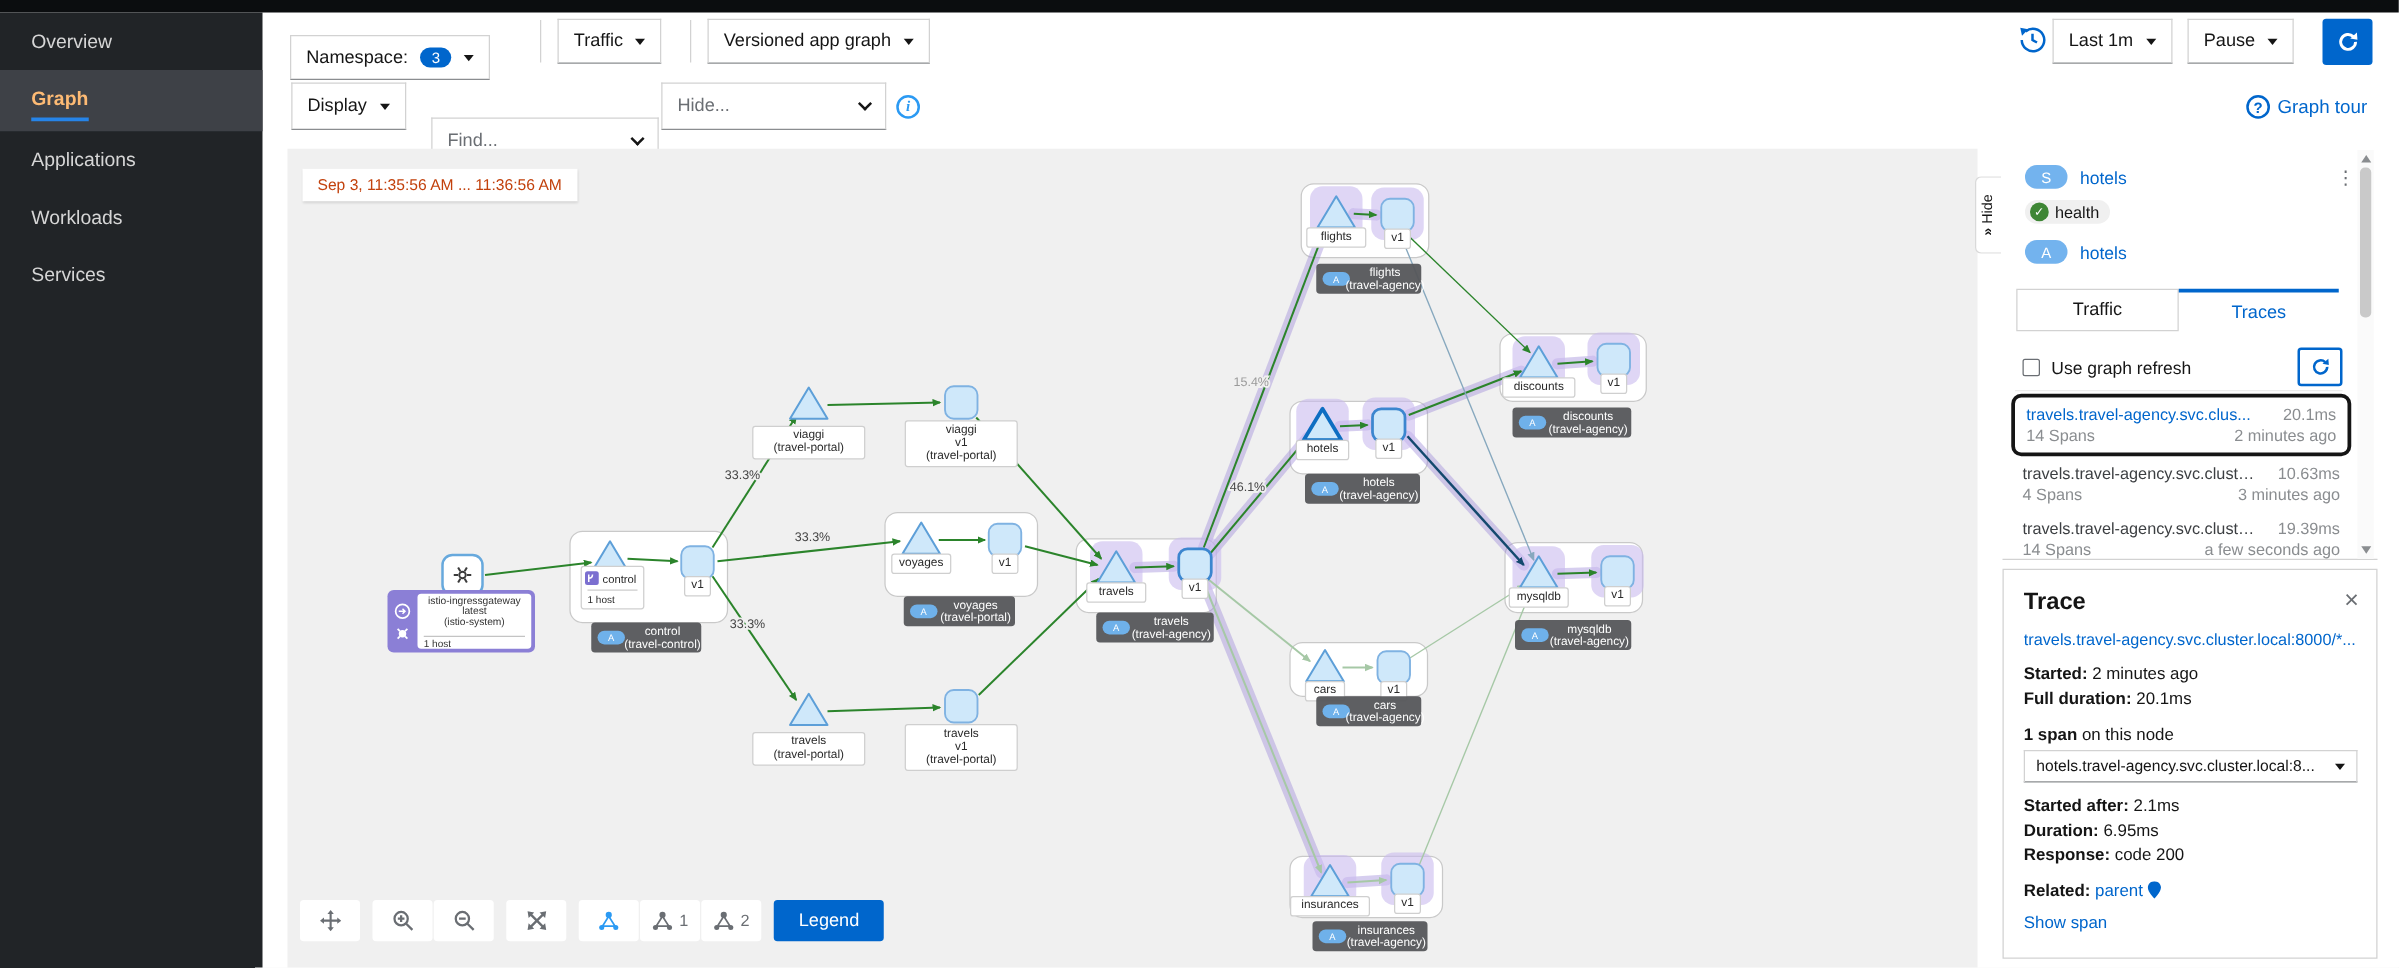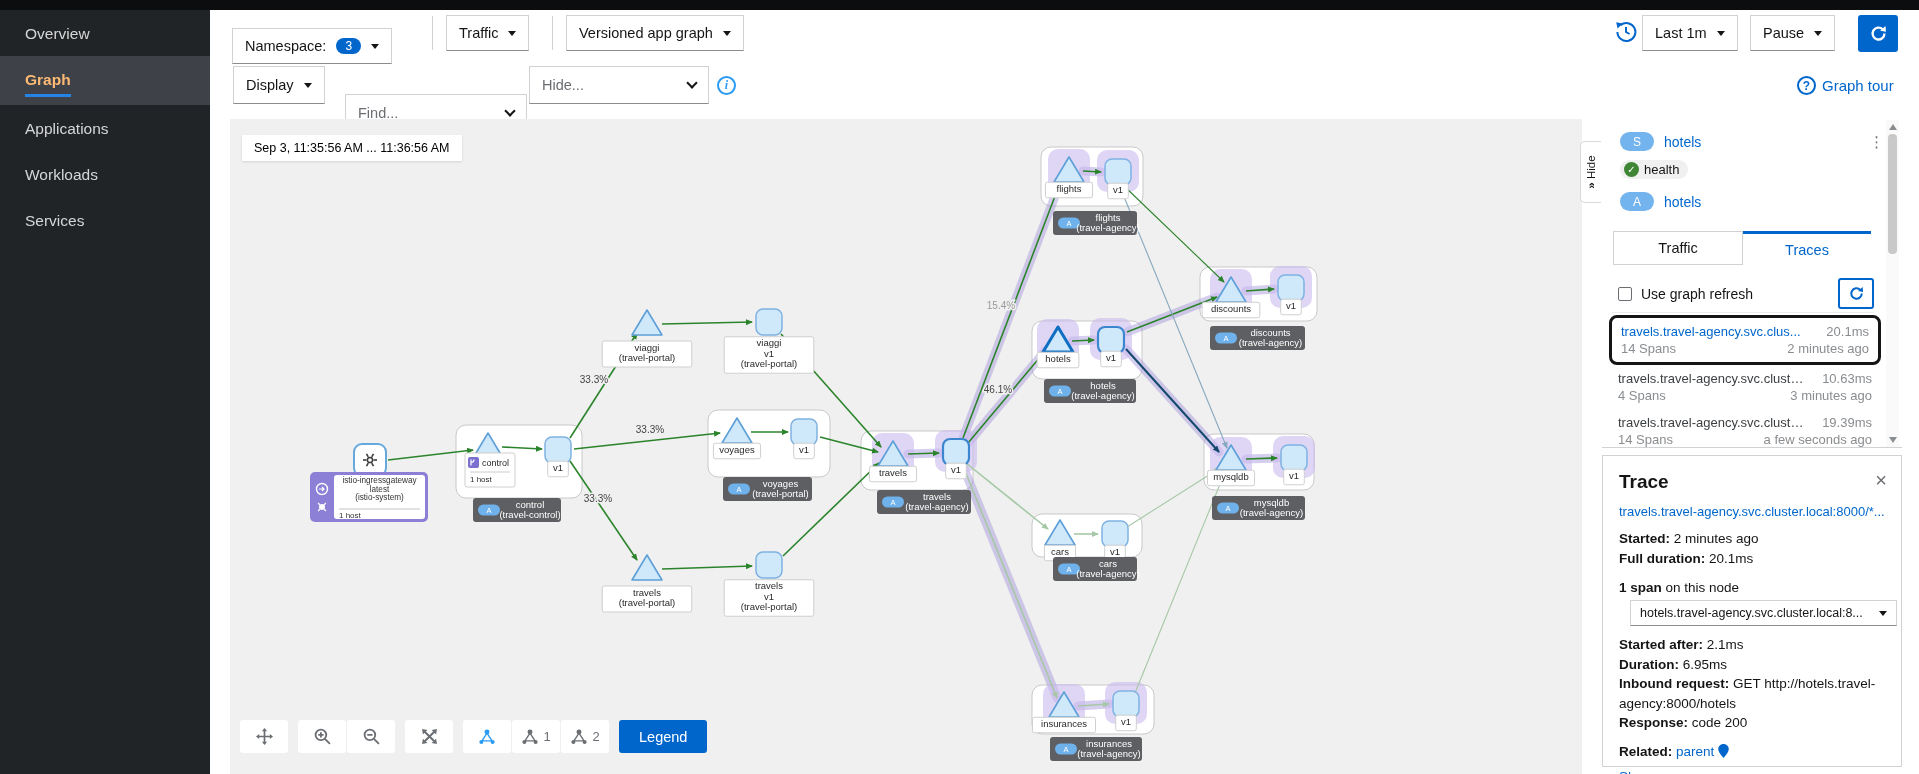--- a/index.html
+++ b/index.html
@@ -34,21 +34,21 @@
   .q-i { border:2px solid #0066cc; color:#0066cc; }
   #refresh-btn { position:absolute; left:1858px; top:15px; width:40px; height:37px; background:#0066cc;
     border:none; border-radius:3px; display:flex; align-items:center; justify-content:center; cursor:pointer; }
   #graph-tour { position:absolute; left:1797px; top:76px; display:flex; gap:6px; align-items:center;
     color:#0066cc; font-size:15px; cursor:pointer; }
 
   
   #graph-area { position:absolute; left:230px; top:119px; width:1352px; height:655px; background:#f0f0f0; }
   #gsvg { position:absolute; left:0; top:0; }
   #timestamp { position:absolute; left:12px; top:16px; background:#fff; border-radius:0;
-    box-shadow:0 1px 2px rgba(0,0,0,0.12); padding:6px 12px; font-size:12.5px; color:#000000; }
+    box-shadow:0 1px 2px rgba(0,0,0,0.12); padding:6px 12px; font-size:12.5px; color:#c2410c; }
 
   
   #bottom-bar { position:absolute; left:10px; top:601px; display:flex; align-items:center; gap:10px; }
   .tb-group { display:flex; gap:1px; }
   .tb-btn { width:48px; height:33px; background:#fff; border:none; border-radius:3px; display:flex;
     align-items:center; justify-content:center; gap:4px; cursor:pointer; color:#6a6e73; font-size:13px; }
   #legend-btn { height:33px; padding:0 20px; background:#0066cc; color:#fff; border:none; border-radius:3px;
     font-size:14.5px; cursor:pointer; font-family:"Liberation Sans",sans-serif; }
 
   
@@ -97,21 +97,21 @@
   
   #trace-card { position:absolute; left:1602px; top:455px; width:300px; height:312px; background:#fff;
     border:1px solid #d2d2d2; padding:12px 16px; font-size:13.5px; line-height:1.45; }
   #trace-card h3 { font-size:19px; font-weight:bold; }
   #tc-close { position:absolute; right:14px; top:10px; color:#6a6e73; font-size:20px; cursor:pointer; }
   .tc-link { color:#0066cc; font-size:13px; display:block; margin:7px 0 8px 0; white-space:nowrap;
     overflow:hidden; text-overflow:ellipsis; cursor:pointer; }
   .tc-line b { font-weight:bold; }
   .tc-gap { margin-top:9px; }
   #span-select { margin-top:3px; width:267px; height:26px; border:1px solid #d2d2d2; border-bottom-color:#8a8d90;
-    display:flex; align-items:center; padding:0 9px; font-size:12.5px; gap:8px; cursor:pointer;margin-left:11px; }
+    display:flex; align-items:center; padding:0 9px; font-size:12.5px; gap:8px; cursor:pointer; }
   #span-select .txt { flex:1; white-space:nowrap; overflow:hidden; text-overflow:ellipsis; }
   .blue-link { color:#0066cc; cursor:pointer; }
   #show-span { display:inline-block; margin-top:6px; }
 </style>
 </head>
 <body>
 
 <div id="topstrip"></div>
 
 <nav id="sidebar">
@@ -577,21 +577,20 @@
   <span class="tc-link">travels.travel-agency.svc.cluster.local:8000/*...</span>
   <div class="tc-line"><b>Started:</b> <span>2 minutes ago</span></div>
   <div class="tc-line"><b>Full duration:</b> <span>20.1ms</span></div>
   <div class="tc-line tc-gap"><b>1 span</b><span> on this node</span></div>
   <div id="span-select">
     <span class="txt">hotels.travel-agency.svc.cluster.local:8...</span>
     <span class="caret"></span>
   </div>
   <div class="tc-line tc-gap"><b>Started after:</b> <span>2.1ms</span></div>
   <div class="tc-line"><b>Duration:</b> <span>6.95ms</span></div>
-  <div class="tc-line"><b>Inbound request:</b> <span>GET http://hotels.travel-agency:8000/hotels</span></div>
   <div class="tc-line"><b>Response:</b> <span>code 200</span></div>
   <div class="tc-line tc-gap"><b>Related:</b>
     <span class="blue-link">parent</span>
     <svg width="11" height="14" viewBox="0 0 12 16" style="vertical-align:-2px;">
         <path d="M6 0 C2.7 0 0 2.6 0 5.8 C0 10 6 16 6 16 S12 10 12 5.8 C12 2.6 9.3 0 6 0 Z" fill="#0066cc"></path>
       </svg>
   </div>
   <span class="blue-link" id="show-span">Show span</span>
 </div>
 

